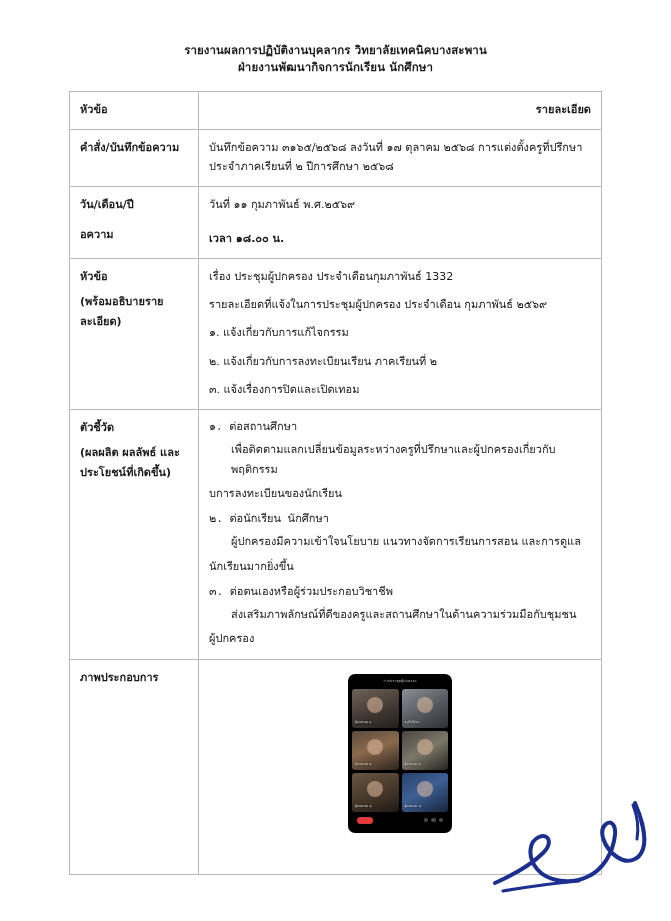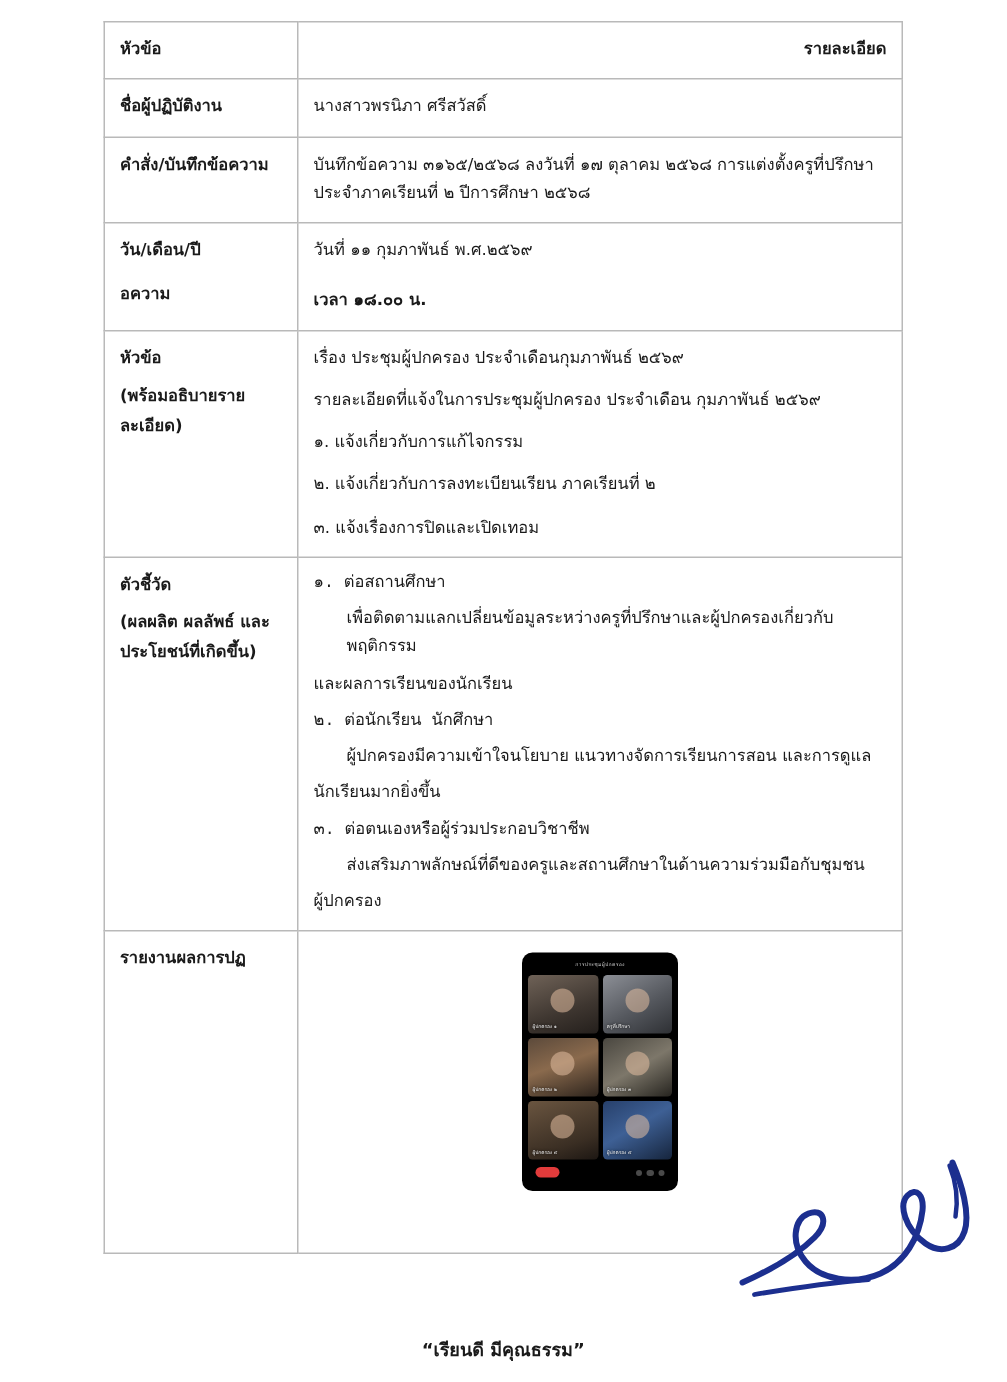--- a/index.html
+++ b/index.html
@@ -200,32 +200,32 @@
     width: 170px;
     height: 120px;
     pointer-events: none;
   }
 </style>
 </head>
 <body>
 
 <div class="page">
 
+  <div class="doc-header">
+    <div>รายงานผลการปฏิบัติงานบุคลากร วิทยาลัยเทคนิคบางสะพาน</div>
+    <div>ฝ่ายงานพัฒนากิจการนักเรียน นักศึกษา</div>
+  </div>
 
   <table class="main-table">
     <tbody>
       <tr class="hdr-row">
         <td class="col-head">หัวข้อ</td>
         <td class="col-body center">รายละเอียด</td>
       </tr>
 
-      <tr>
-        <td class="col-head">ชื่อผู้ปฏิบัติงาน</td>
-        <td class="col-body">นางสาวพรนิภา ศรีสวัสดิ์</td>
-      </tr>
 
       <tr>
         <td class="col-head">คำสั่ง/บันทึกข้อความ</td>
         <td class="col-body">บันทึกข้อความ ๓๑๖๕/๒๕๖๘ ลงวันที่ ๑๗ ตุลาคม ๒๕๖๘ การแต่งตั้งครูที่ปรึกษา ประจำภาคเรียนที่ ๒ ปีการศึกษา ๒๕๖๘</td>
       </tr>
 
       <tr>
         <td class="col-head">
           <div>วัน/เดือน/ปี</div>
           <div class="spacer-line">อความ</div>
@@ -235,48 +235,48 @@
           <div class="line2">เวลา ๑๘.๐๐ น.</div>
         </td>
       </tr>
 
       <tr>
         <td class="col-head">
           <span>หัวข้อ</span>
           <span class="sub">(พร้อมอธิบายรายละเอียด)</span>
         </td>
         <td class="col-body">
-          <p class="p">เรื่อง ประชุมผู้ปกครอง ประจำเดือนกุมภาพันธ์ ๒๕๖๙</p>
+          <p class="p">เรื่อง ประชุมผู้ปกครอง ประจำเดือนกุมภาพันธ์ 1332</p>
           <p class="p">รายละเอียดที่แจ้งในการประชุมผู้ปกครอง ประจำเดือน กุมภาพันธ์ ๒๕๖๙</p>
           <p class="p">๑. แจ้งเกี่ยวกับการแก้ไจกรรม</p>
           <p class="p">๒. แจ้งเกี่ยวกับการลงทะเบียนเรียน ภาคเรียนที่ ๒</p>
           <p class="p">๓. แจ้งเรื่องการปิดและเปิดเทอม</p>
         </td>
       </tr>
 
       <tr>
         <td class="col-head">
           <span>ตัวชี้วัด</span>
           <span class="sub">(ผลผลิต ผลลัพธ์ และประโยชน์ที่เกิดขึ้น)</span>
         </td>
         <td class="col-body">
           <p class="sub-line">๑. ต่อสถานศึกษา</p>
           <p class="indent">เพื่อติดตามแลกเปลี่ยนข้อมูลระหว่างครูที่ปรึกษาและผู้ปกครองเกี่ยวกับพฤติกรรม</p>
-          <p class="p tight">และผลการเรียนของนักเรียน</p>
+          <p class="p tight">บการลงทะเบียนของนักเรียน</p>
           <p class="sub-line">๒. ต่อนักเรียน นักศึกษา</p>
           <p class="indent">ผู้ปกครองมีความเข้าใจนโยบาย แนวทางจัดการเรียนการสอน และการดูแล</p>
           <p class="p tight">นักเรียนมากยิ่งขึ้น</p>
           <p class="sub-line">๓. ต่อตนเองหรือผู้ร่วมประกอบวิชาชีพ</p>
           <p class="indent">ส่งเสริมภาพลักษณ์ที่ดีของครูและสถานศึกษาในด้านความร่วมมือกับชุมชน</p>
           <p class="p">ผู้ปกครอง</p>
         </td>
       </tr>
 
       <tr>
-        <td class="col-head">รายงานผลการปฏ</td>
+        <td class="col-head">ภาพประกอบการ</td>
         <td class="col-body image-cell">
           <div class="collage-wrap">
             <div class="phone">
               <div class="phone-topbar">
                 <span>การประชุมผู้ปกครอง</span>
               </div>
               <div class="grid2">
                 <div class="tile t1">
                   <div class="head"></div>
                   <div class="name">ผู้ปกครอง ๑</div>

